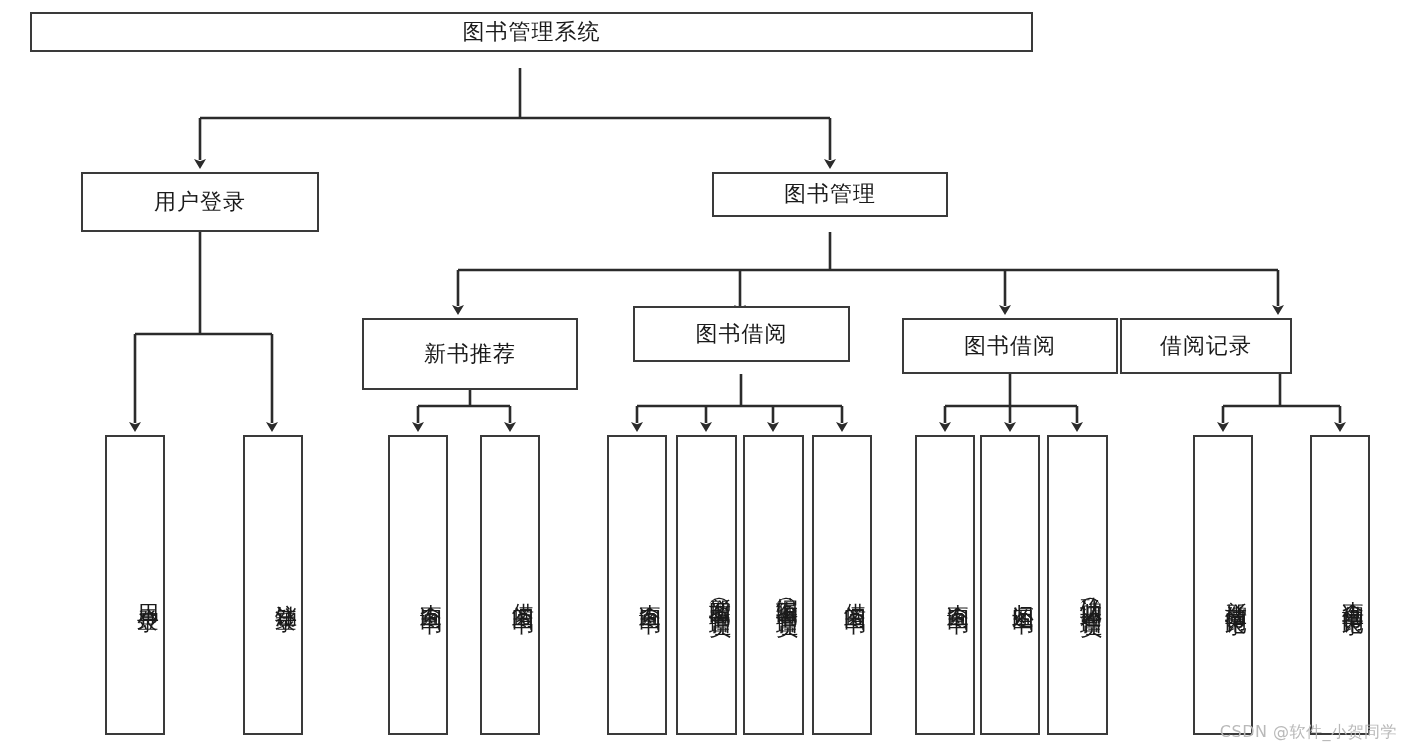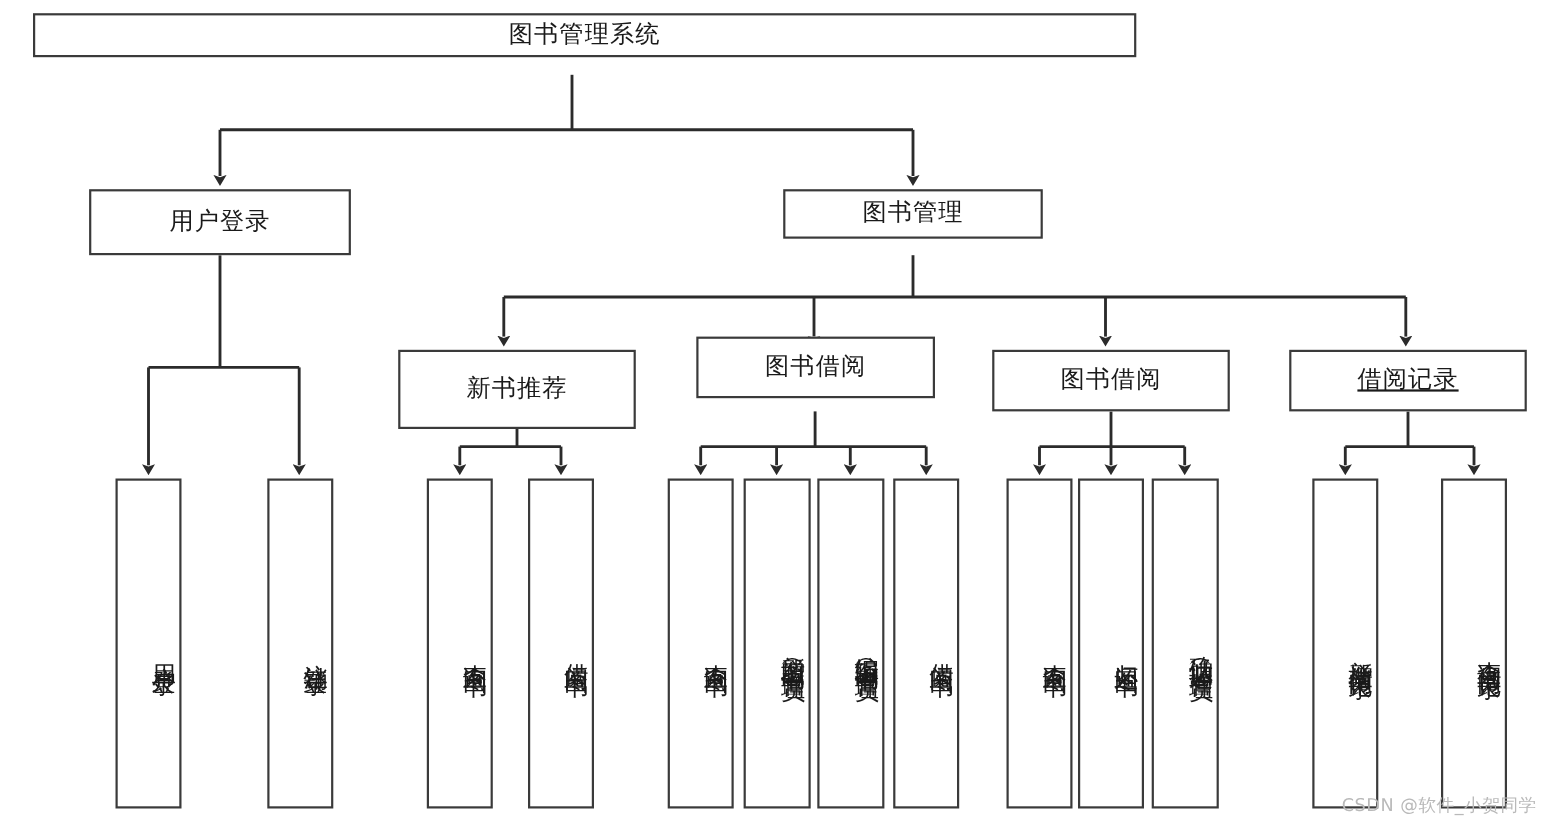--- a/index.html
+++ b/index.html
@@ -139,21 +139,21 @@
 
   <div class="node horiz" style="left:362px; top:318px; width:216px; height:72px;">
     <span class="nlabel">新书推荐</span>
   </div>
   <div class="node horiz" style="left:633px; top:306px; width:217px; height:56px;align-items:center;">
     <span class="nlabel">图书借阅</span>
   </div>
   <div class="node horiz" style="left:902px; top:318px; width:216px; height:56px;">
     <span class="nlabel">图书借阅</span>
   </div>
-  <div class="node horiz" style="left:1172px; top:318px; width:216px; height:56px;text-decoration:underline;">
+  <div class="node horiz" style="left:1120px; top:318px; width:172px; height:56px;">
     <span class="nlabel">借阅记录</span>
   </div>
 
   <div class="node vert" style="left:105px; top:435px; width:60px; height:300px;">
     <span class="nlabel">用户登录</span>
   </div>
   <div class="node vert" style="left:243px; top:435px; width:60px; height:300px;">
     <span class="nlabel">注销登录</span>
   </div>
   <div class="node vert" style="left:388px; top:435px; width:60px; height:300px;">

